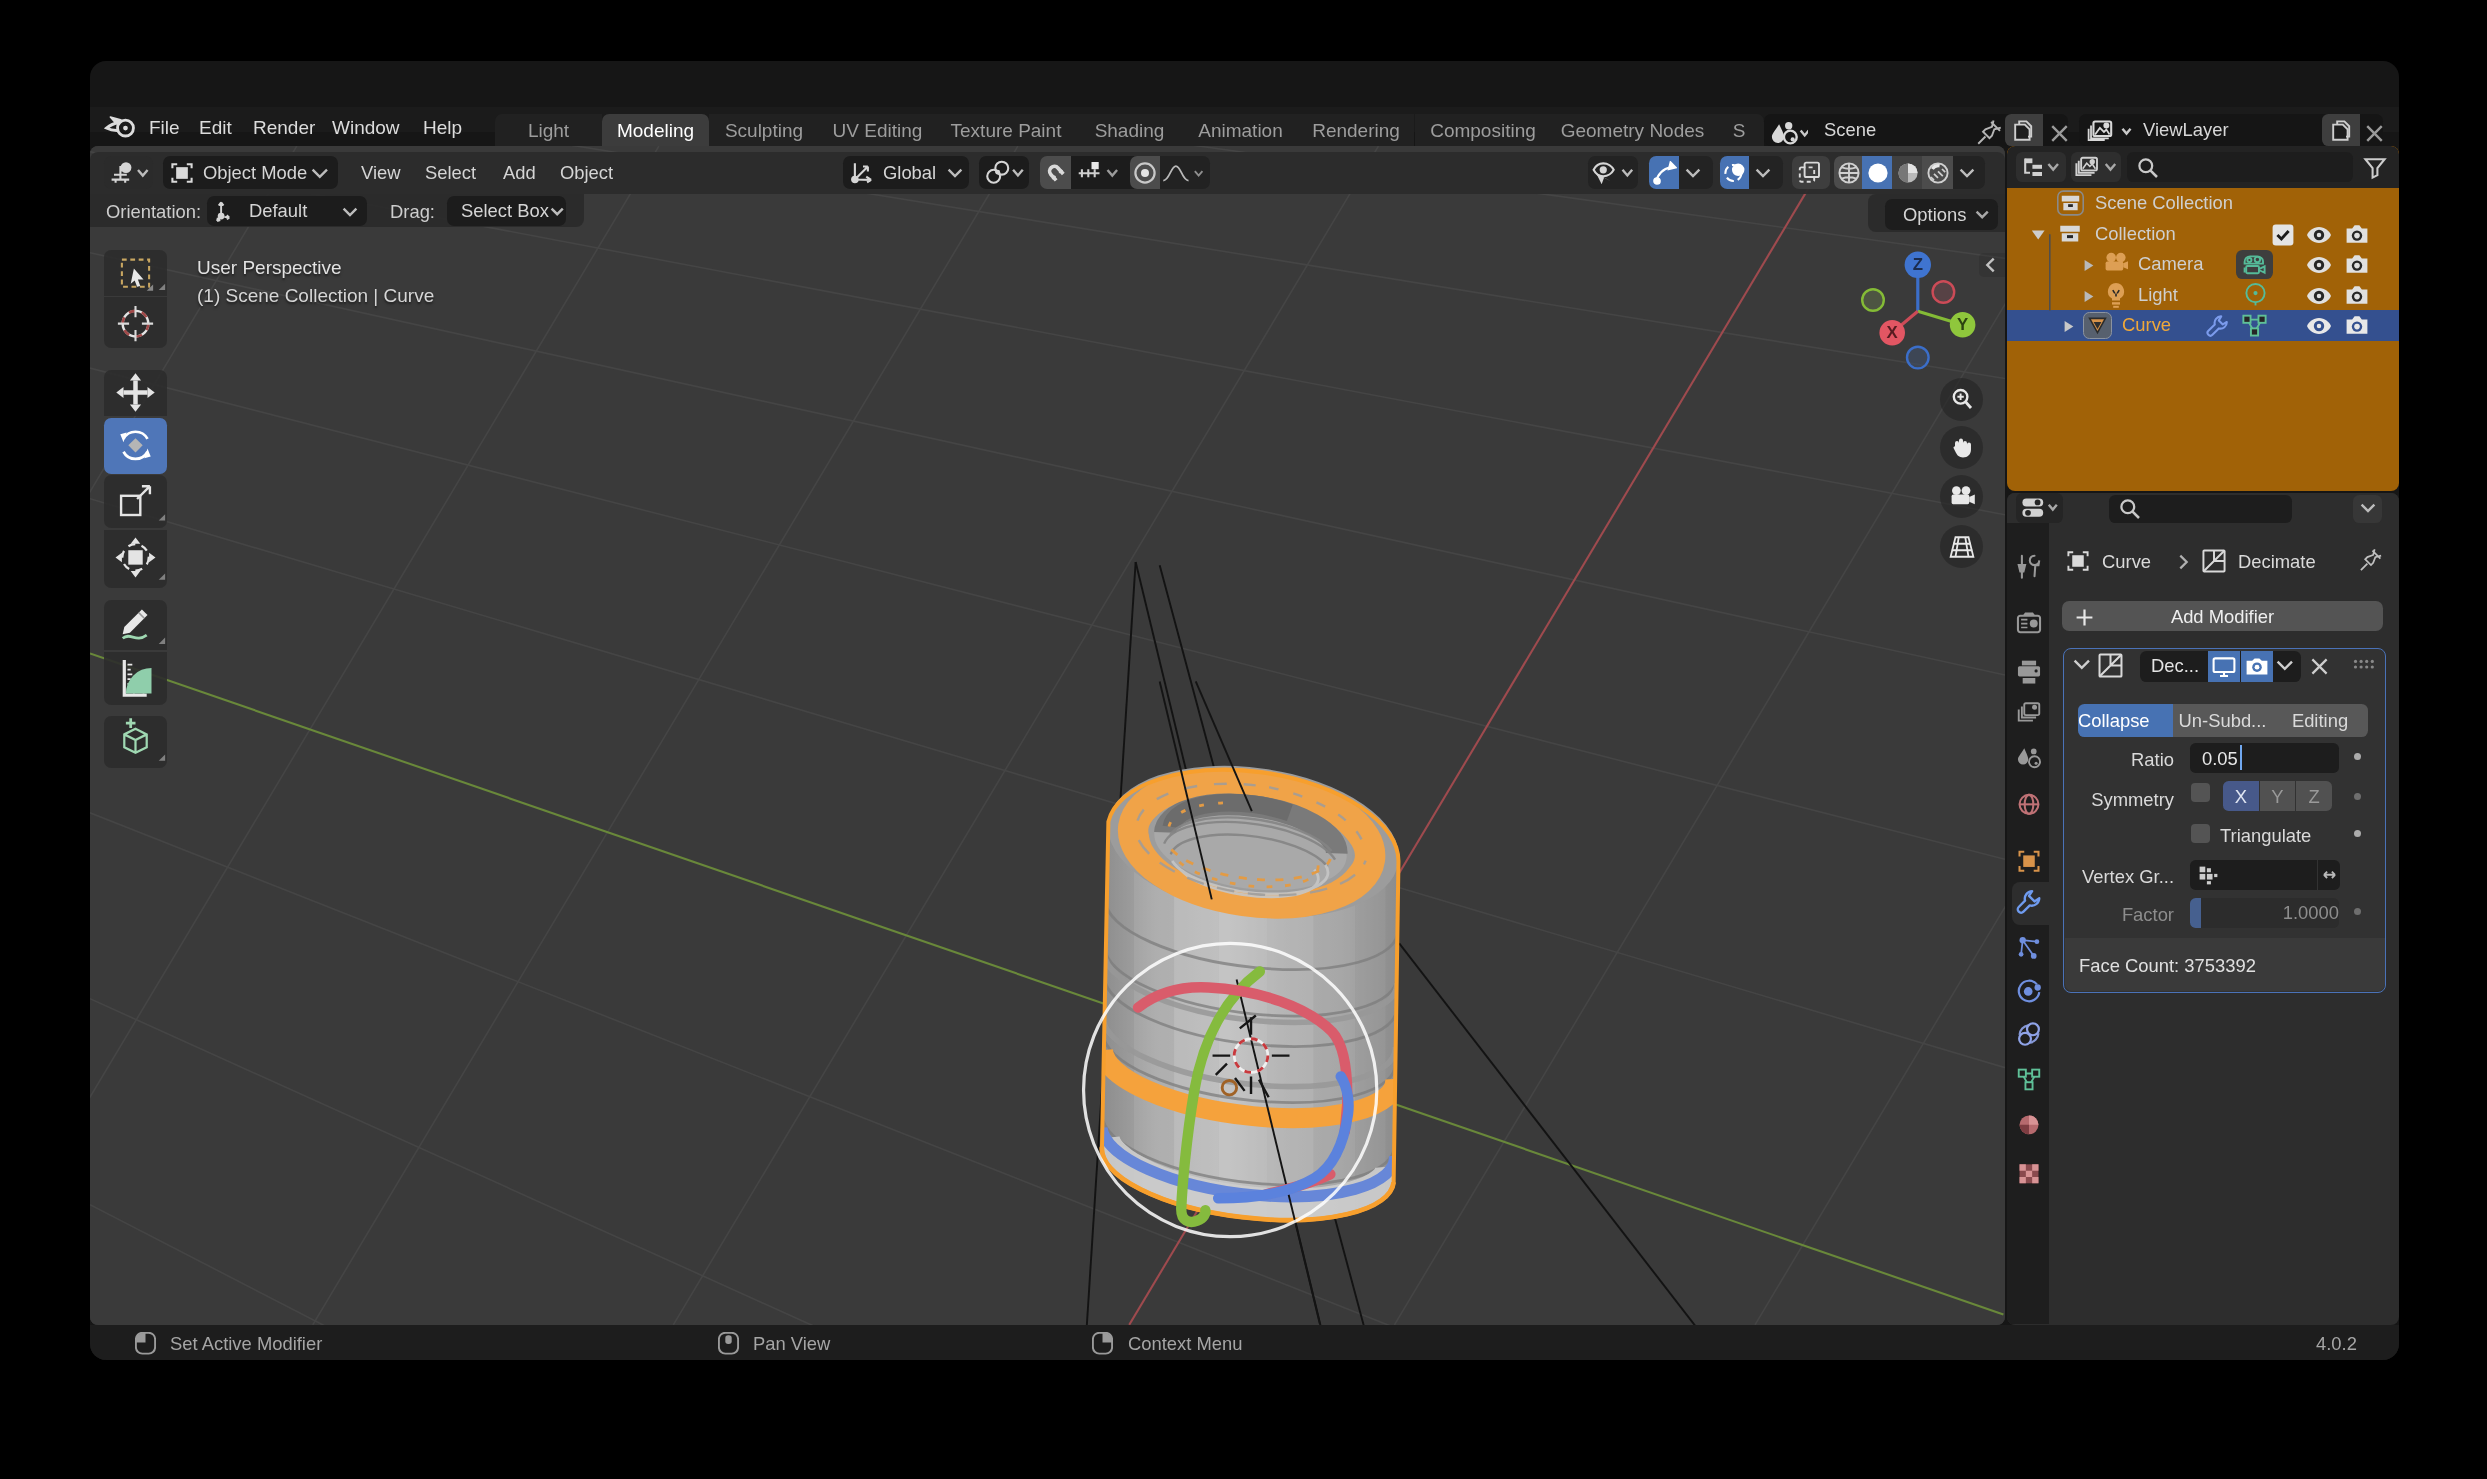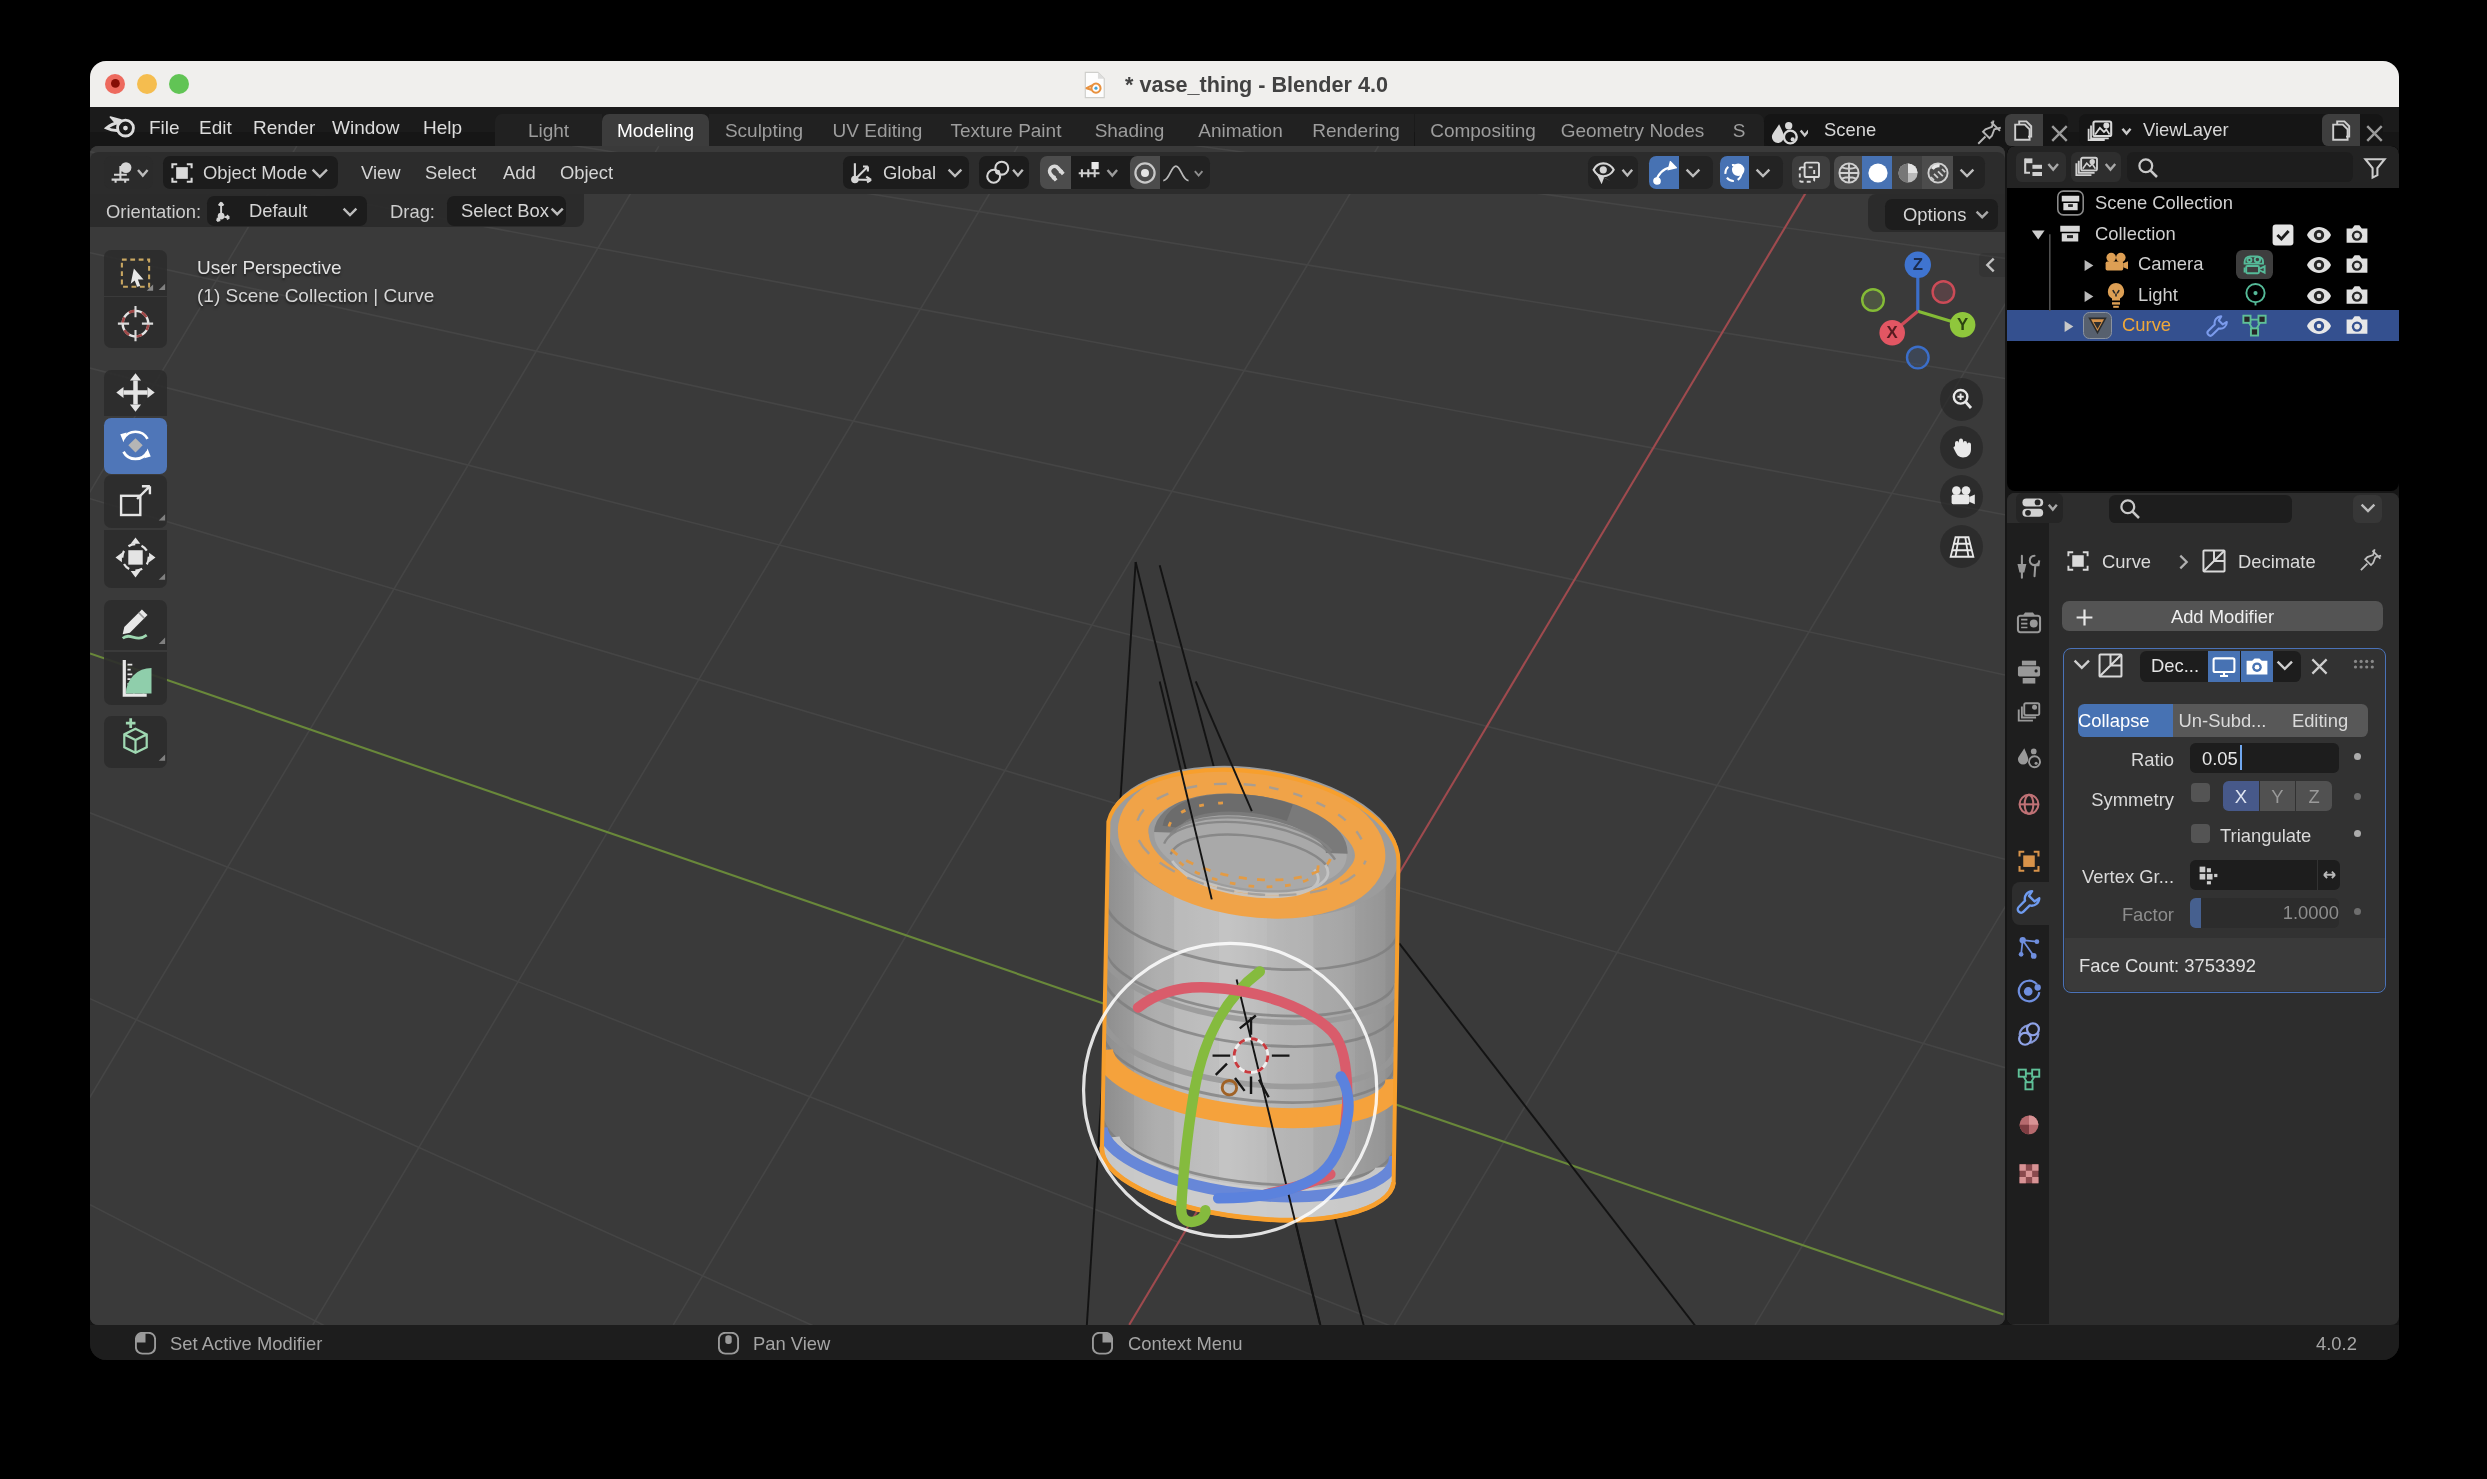--- a/index.html
+++ b/index.html
@@ -18,55 +18,37 @@
 .wtab{position:absolute;top:7.2px;height:32px;line-height:34px;font-size:19px;color:#9d9d9d;background:#212121;text-align:center}
 .wtab.act{background:#3c3c3c;color:#fff;border-radius:7.2px 7.2px 0 0;z-index:2}
 .pill{position:absolute;background:#151515;border-radius:7.2px}
 .ptxt{position:absolute;font-size:18.4px;color:#d8d8d8;line-height:30px}
 
 #statusbar{position:absolute;left:0;top:1264px;width:2309px;height:35px;background:#1d1d1d;color:#a5a5a5;font-size:18.4px}
 .sbi{position:absolute;top:7.2px}
 .sbt{position:absolute;top:0;height:35px;line-height:37px}
 
 #vp{position:absolute;left:0;top:85px;width:1915px;height:1179px;background:#3a3a3a;border-radius:8px;overflow:hidden}
-#outliner{position:absolute;left:1917px;top:85px;width:392px;height:345px;background:#000000;border-radius:8px;overflow:hidden}
+#outliner{position:absolute;left:1917px;top:85px;width:392px;height:345px;background:#a16207;border-radius:8px;overflow:hidden}
 #props{position:absolute;left:1917px;top:432px;width:392px;height:832px;background:#2d2d2d;border-radius:8px;overflow:hidden}
 
 #vph{position:absolute;left:0;top:5.6px;width:1915px;height:42px;background:#2b2b2bf2;border-radius:8px 8px 0 0}
 #vpt1{position:absolute;left:0;top:48px;width:494px;height:33px;background:#2b2b2bf0;border-radius:0 0 8px 0}
 #vpt2{position:absolute;left:1778px;top:48px;width:137px;height:38px;background:#2b2b2bf0;border-radius:8px 0 0 8px}
 .hpill{position:absolute;background:#1c1c1c;border-radius:7.2px}
 .htxt{font-size:18.4px;color:#d5d5d5;position:absolute;line-height:32px}
 .toolbtn{position:absolute;left:14.4px;width:63px;background:#2bb;border-radius:7.2px}
 
 .orow{position:absolute;left:0;width:392px;height:30px;line-height:30px;font-size:18.4px;color:#cfcfcf}
 
 .prow{position:absolute;font-size:18.4px;color:#dadada}
 </style>
 </head>
 <body>
 <div id="win">
-  <div id="titlebar">
-    <div class="tl" style="left:15px;background:#ed6a5e"></div>
-    <svg class="abs" style="left:21px;top:18.4px" width="9.6" height="9.6" viewBox="0 0 12 12">
-        <circle cx="5.5" cy="5.5" r="5.5" fill="#860e06"></circle>
-      </svg>
-    <div class="tl" style="left:47px;background:#f5bd4f"></div>
-    <div class="tl" style="left:79px;background:#61c455"></div>
-    <div id="title">* vase_thing - Blender 4.0</div>
-    <svg class="abs" style="left:989px;top:8.8px" width="30" height="30" viewBox="0 0 38 38">
-      <path d="M8 3 h16 l8 8 v24 h-24 z" fill="#fdfdfd" stroke="#cfcfcc" stroke-width="1.5"></path>
-      <path d="M24 3 l8 8 h-8 z" fill="#dddddc"></path>
-      <g transform="translate(19,23)">
-        <circle cx="2.5" cy="0" r="5.8" fill="none" stroke="#e8913e" stroke-width="2.6"></circle>
-        <circle cx="2.5" cy="0" r="2" fill="#46a3d6"></circle>
-        <path d="M-2.5 -3.5 L-9.5 0 L-3.5 2" fill="none" stroke="#e8913e" stroke-width="2.6" stroke-linejoin="round"></path>
-      </g>
-    </svg>
-  </div>
 
   <div id="topbar">
     <svg class="abs" style="left:14.4px;top:4.8px" width="35" height="29" viewBox="0 0 44 36">
       <circle cx="27" cy="20" r="10" fill="none" stroke="#dcdcdc" stroke-width="3.6"></circle>
       <circle cx="27" cy="20" r="3" fill="#dcdcdc"></circle>
       <path d="M19 13 C13 14 8 16 3 20 C7 22 11 23 16 23" fill="none" stroke="#dcdcdc" stroke-width="3.6" stroke-linecap="round"></path>
       <path d="M22 10 L8 6 L16 15" fill="#dcdcdc" stroke="#dcdcdc" stroke-width="2" stroke-linejoin="round"></path>
     </svg>
     <div class="menu" style="left:59px">File</div>
     <div class="menu" style="left:109px">Edit</div>

